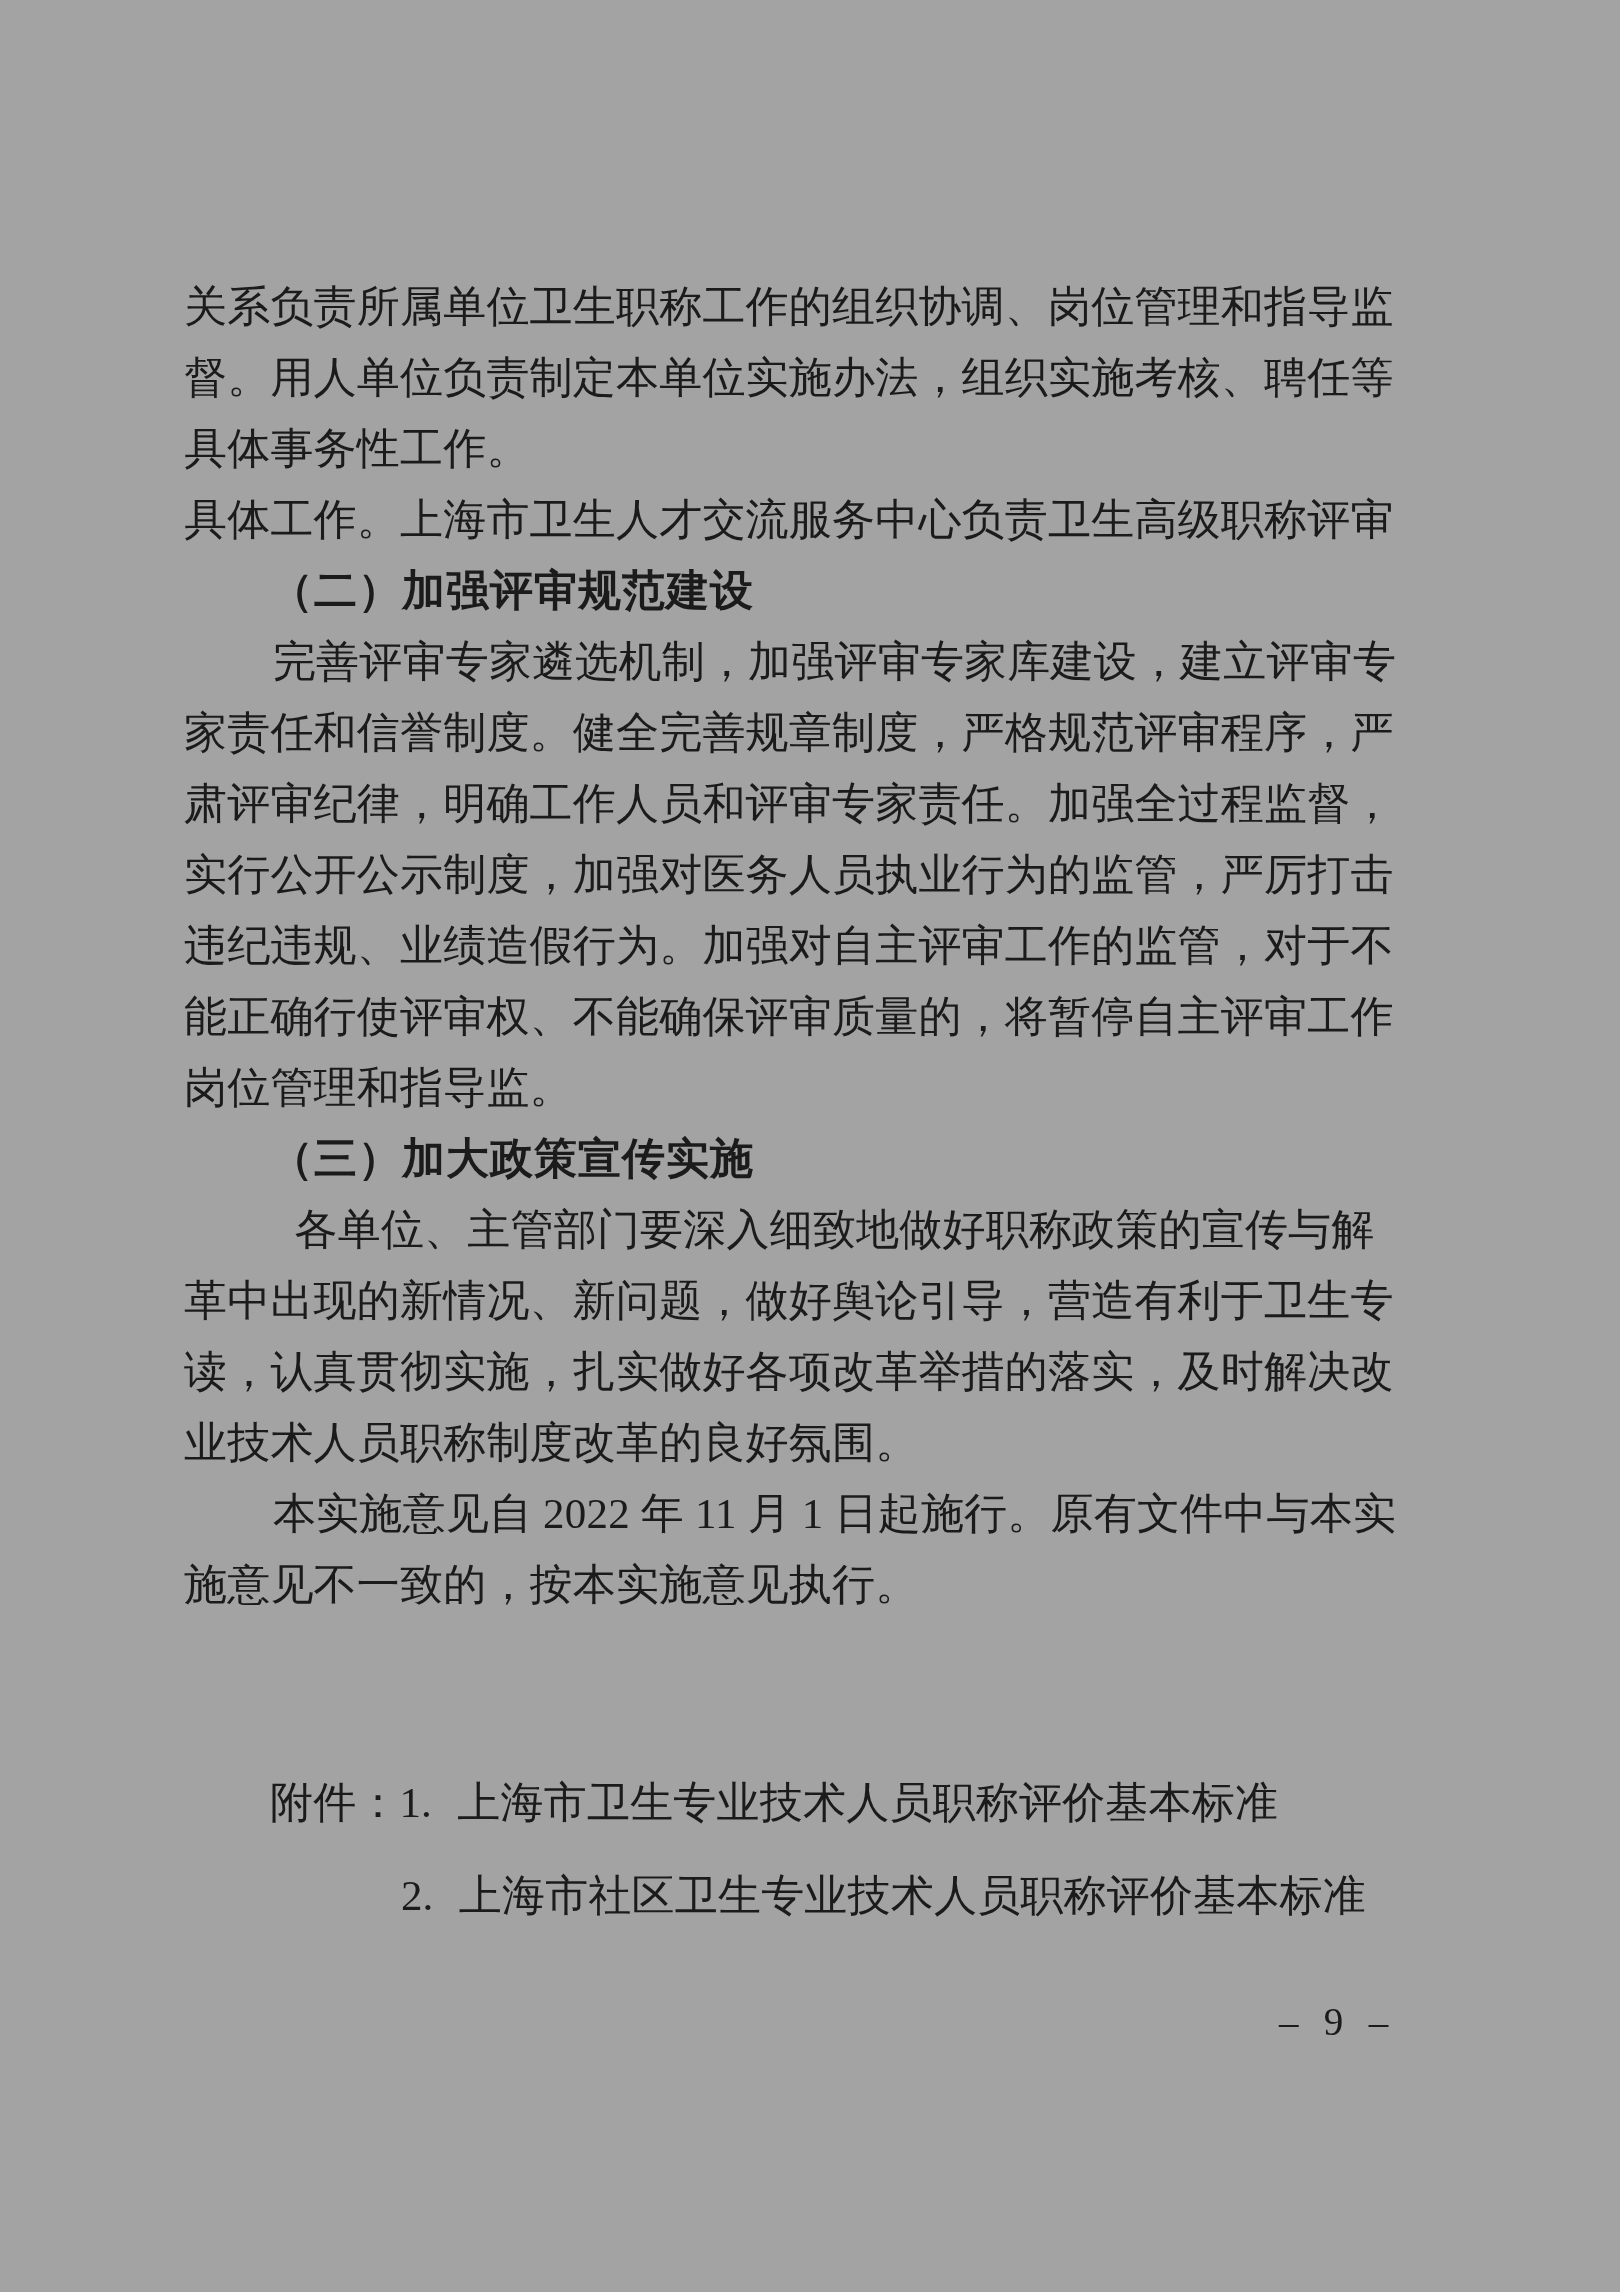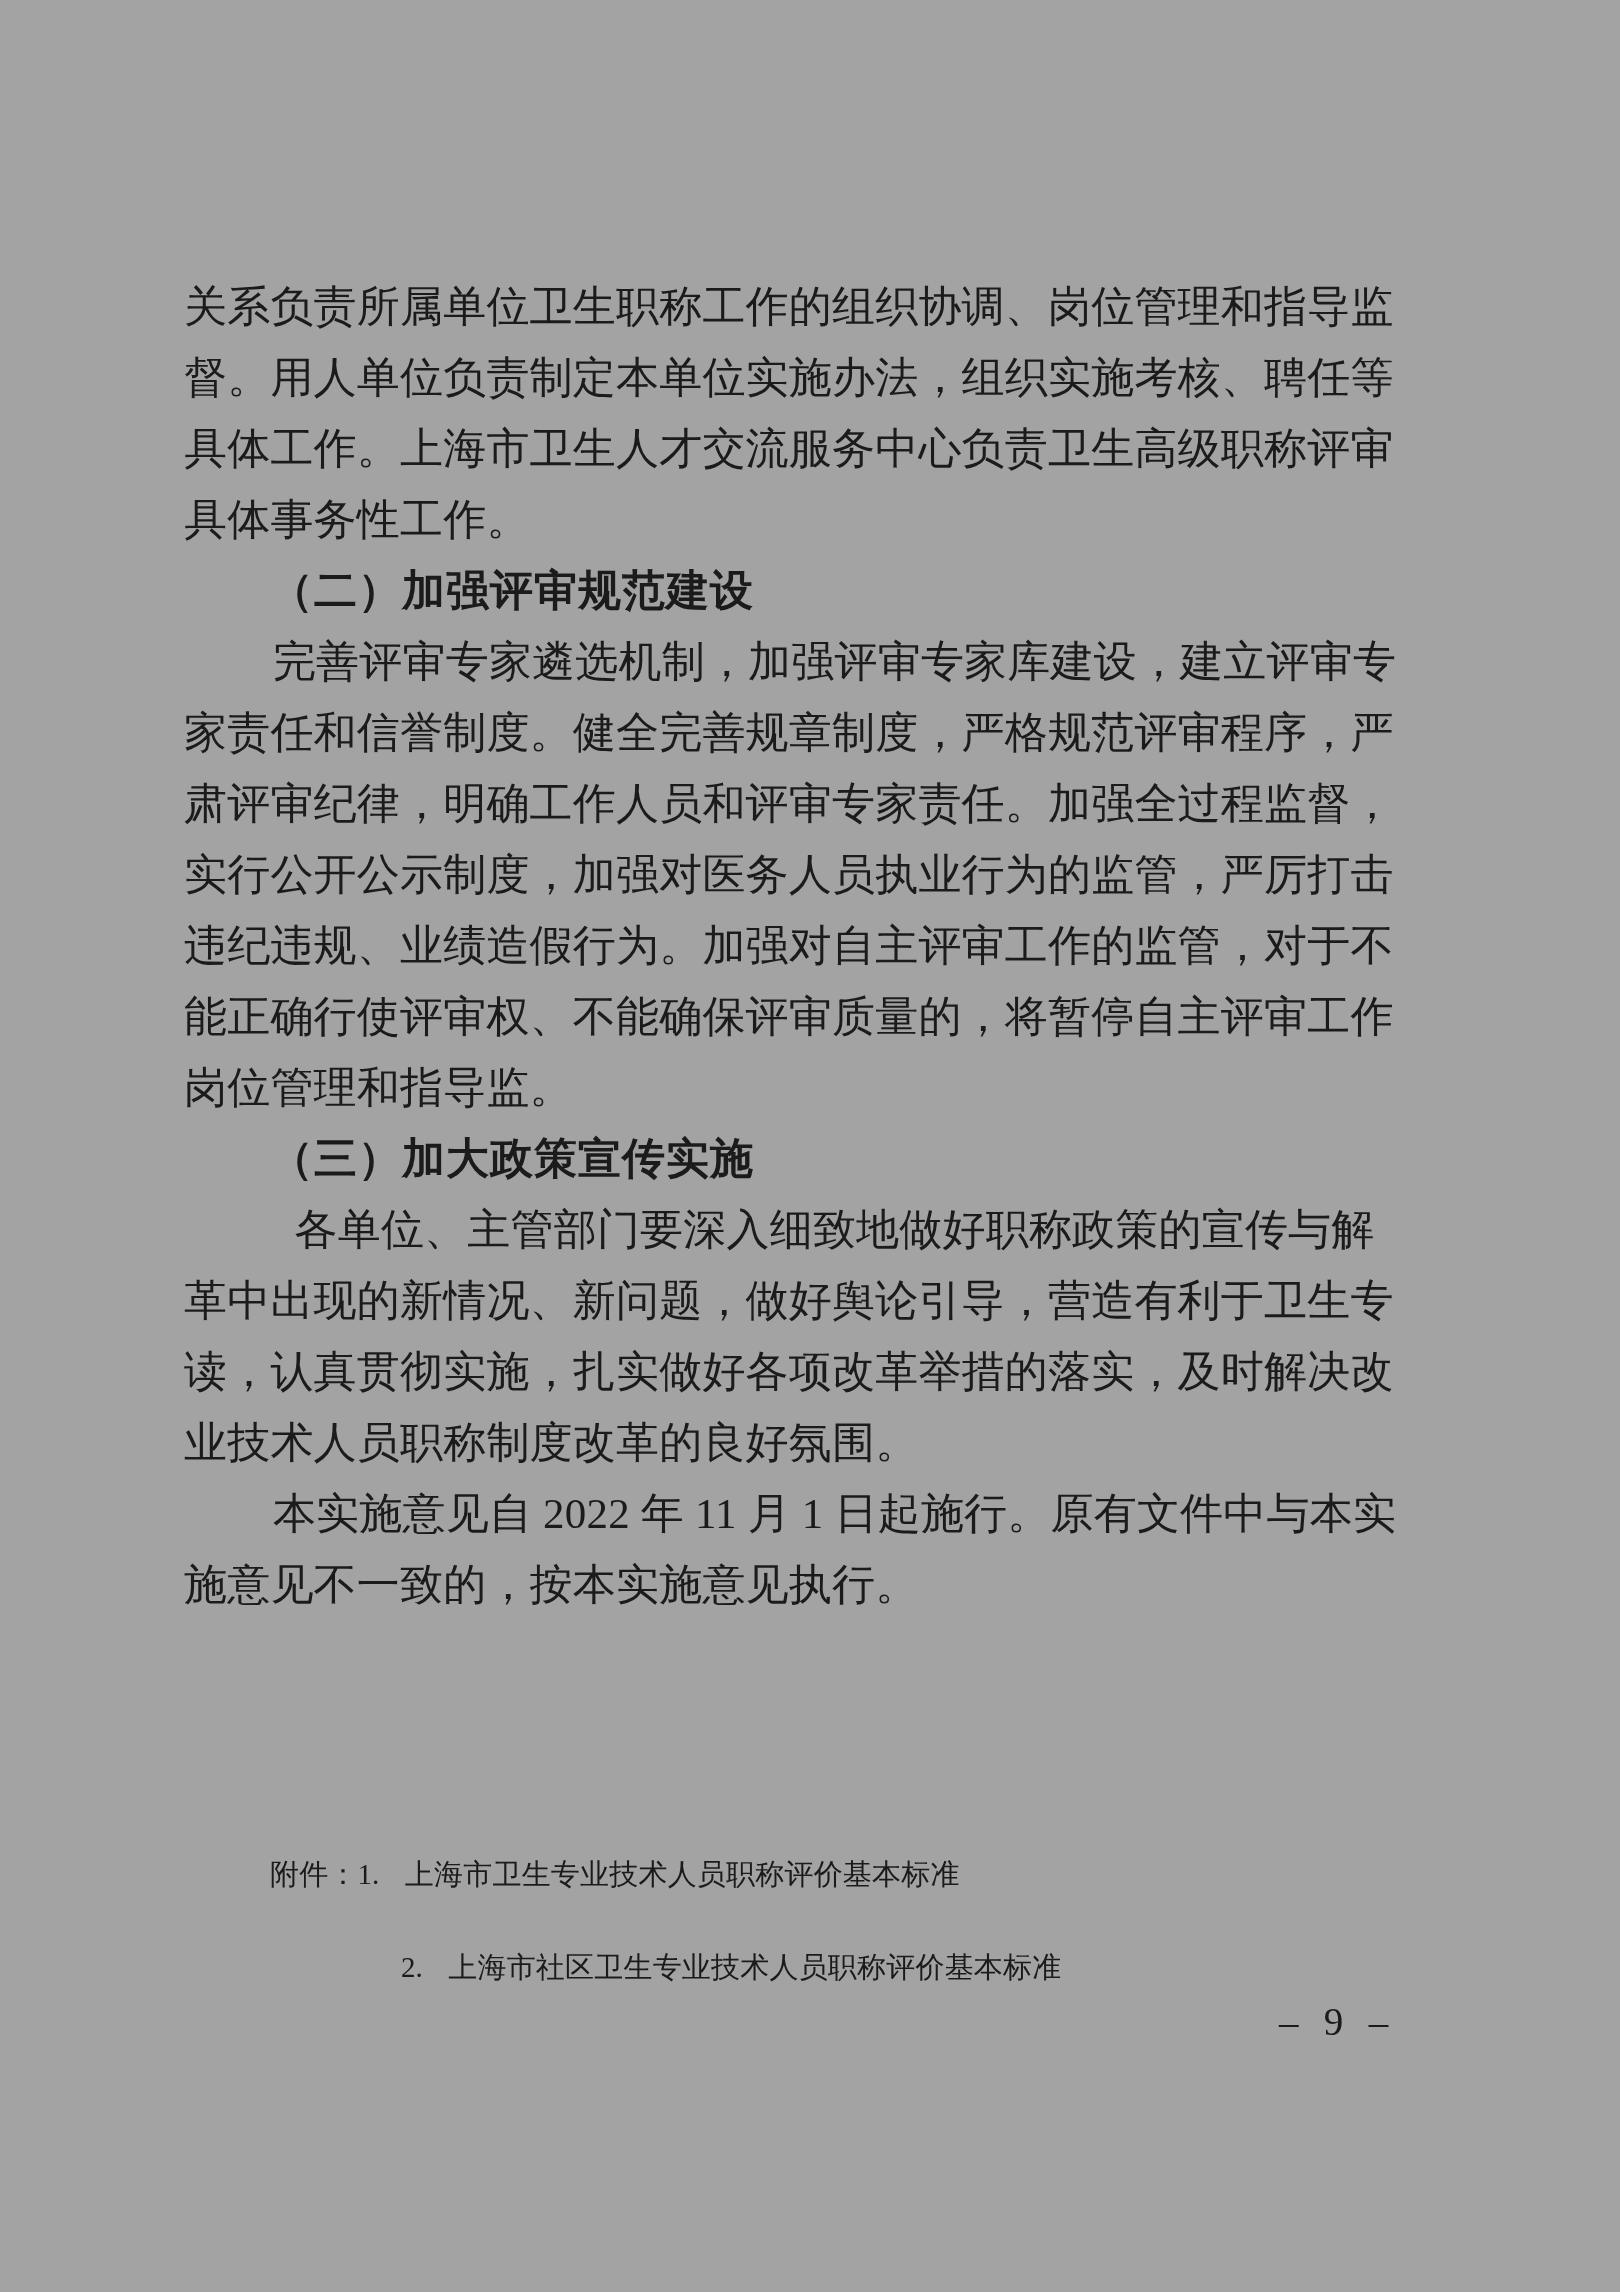--- a/index.html
+++ b/index.html
@@ -38,23 +38,23 @@
     text-indent: 86px;
     letter-spacing: 1px;
   }
   .tline.tight {
     text-indent: 86px;
     letter-spacing: -3.5px;
   }
   .attachment {
     position: absolute;
     left: 184px;
-    top: 1828px;
+    top: 1756px;
     width: 1215px;
-    font-size: 29px;
+    font-size: 43px;
     line-height: 93px;
     letter-spacing: 0.2px;
     white-space: nowrap;
   }
   .att-line1 { padding-left: 86px; }
   .att-line2 { padding-left: 217px; }
   .att-no {
     display: inline-block;
     margin-right: 25.5px;
     letter-spacing: 0;
@@ -71,22 +71,22 @@
   }
 </style>
 </head>
 <body>
 
 <div class="page">
 
   <div class="textblock">
     <div class="tline">关系负责所属单位卫生职称工作的组织协调、岗位管理和指导监</div>
     <div class="tline">督。用人单位负责制定本单位实施办法，组织实施考核、聘任等</div>
+    <div class="tline">具体事务性工作。</div>
     <div class="tline">具体工作。上海市卫生人才交流服务中心负责卫生高级职称评审</div>
-    <div class="tline">具体事务性工作。</div>
     <div class="tline heading">（二）加强评审规范建设</div>
     <div class="tline indent">完善评审专家遴选机制，加强评审专家库建设，建立评审专</div>
     <div class="tline">家责任和信誉制度。健全完善规章制度，严格规范评审程序，严</div>
     <div class="tline">肃评审纪律，明确工作人员和评审专家责任。加强全过程监督，</div>
     <div class="tline">实行公开公示制度，加强对医务人员执业行为的监管，严厉打击</div>
     <div class="tline">违纪违规、业绩造假行为。加强对自主评审工作的监管，对于不</div>
     <div class="tline">能正确行使评审权、不能确保评审质量的，将暂停自主评审工作</div>
     <div class="tline">岗位管理和指导监。</div>
     <div class="tline heading">（三）加大政策宣传实施</div>
     <div class="tline indent">各单位、主管部门要深入细致地做好职称政策的宣传与解</div>

